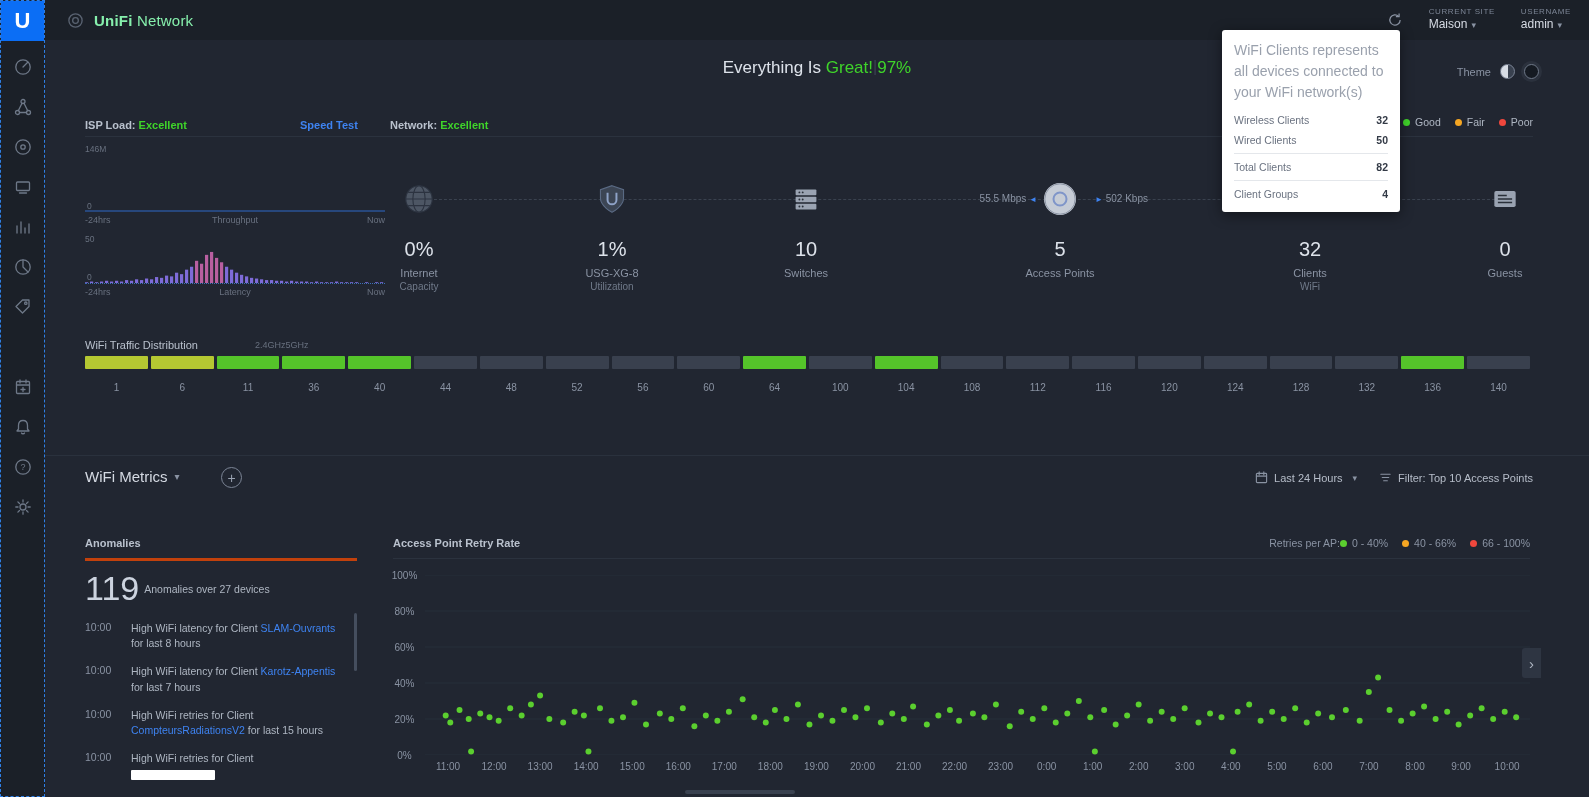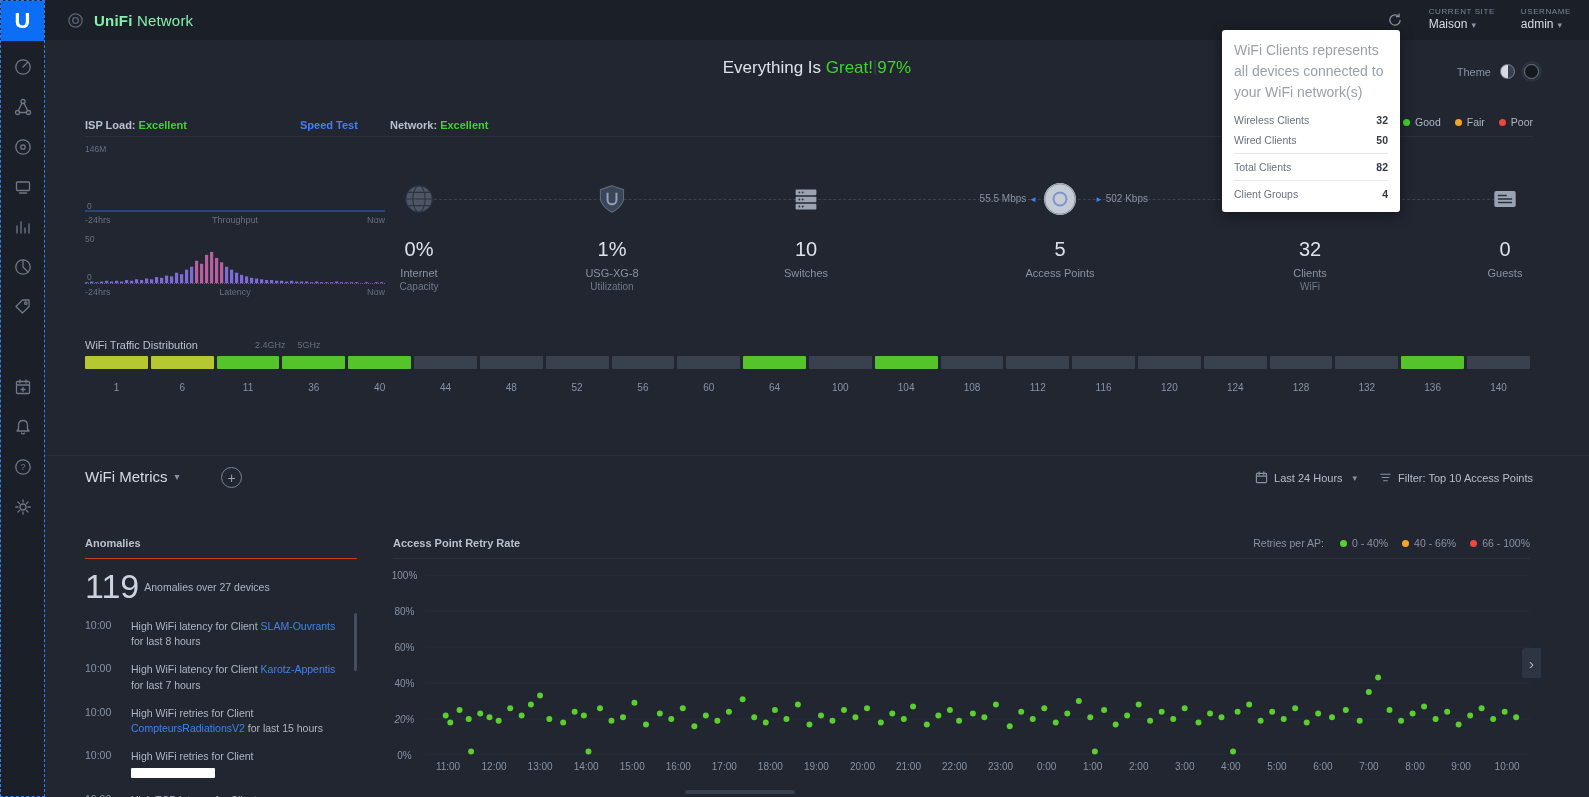--- a/index.html
+++ b/index.html
@@ -79,55 +79,55 @@
   .tooltip{position:fixed;left:1222px;top:30px;width:178px;background:#fff;border-radius:3px;
     padding:10px 12px 8px;z-index:60;box-shadow:0 3px 14px rgba(0,0,0,.45)}
   .tt-desc{font-size:14px;color:#9aa1ad;line-height:1.5;margin-bottom:7px}
   .tt-row{display:flex;justify-content:space-between;padding:4px 0;font-size:10.5px}
   .tt-label{color:#6a7280}
   .tt-value{color:#333a46;font-weight:bold}
   .tt-divider{border-top:1px solid #e4e7eb;margin:3px 0}
 
   
   .traffic-title{position:absolute;left:40px;top:299px;font-size:11px;font-weight:normal;color:#b9c1cd}
-  .band-labels{position:absolute;left:210px;top:300px;font-size:9px;color:#68707f;display:flex;gap:12px}
+  .band-labels{position:absolute;left:210px;top:300px;font-size:9px;color:#68707f;display:flex;}
   .traffic-bar{position:absolute;left:40px;right:59px;top:316px;display:flex;gap:3px}
   .chan-col{flex:1;min-width:0}
   .chan-bar{height:13px;border-radius:1px}
   .chan-label{text-align:center;font-size:10px;color:#8a93a3;margin-top:13px}
 
   .big-rule{position:absolute;left:0;right:0;top:415px;border-top:1px solid #2a313d}
 
   
   .metrics-title{position:absolute;left:40px;top:428px;font-size:15px;color:#d5dae3;display:flex;align-items:center;gap:7px;cursor:pointer}
   .metrics-caret{font-size:10px;color:#8a93a3}
   .plus-btn{position:absolute;left:176px;top:427px;width:21px;height:21px;border:1px solid #7c8596;border-radius:50%;
     color:#9aa3b2;display:flex;align-items:center;justify-content:center;font-size:14px;line-height:1;cursor:pointer}
   .metrics-controls{position:absolute;right:56px;top:431px;display:flex;align-items:center;gap:22px;font-size:11px;color:#b6bdc9}
   .mc-item{display:flex;align-items:center;gap:6px;cursor:pointer}
   .mc-item svg{width:13px;height:13px;stroke:#8a93a3;fill:none;stroke-width:1.2;stroke-linecap:round}
 
   
   .anom-panel{position:absolute;left:40px;top:497px;width:272px;bottom:0;overflow:hidden}
-  .panel-title{font-size:11px;font-weight:bold;color:#b9c1cd;padding-bottom:9px;border-bottom:1px solid #c2410c}
+  .panel-title{font-size:11px;font-weight:bold;color:#b9c1cd;padding-bottom:9px;border-bottom:3px solid #c2410c}
   .anom-count-row{display:flex;align-items:center;gap:5px;margin-top:8px}
   .anom-count{font-size:34px;color:#ccd3df}
   .anom-summary{font-size:10.5px;color:#aeb6c2}
   .anomaly-item{display:flex;gap:8px;margin-top:13px}
   .anomaly-time{width:38px;flex:none;font-size:10.5px;color:#8a93a3}
   .anomaly-desc{font-size:10.5px;color:#aeb6c2;line-height:1.45;width:205px}
   .client-link{color:#3e83f1;cursor:pointer}
   .redaction{display:inline-block;width:84px;height:10px;background:#fff;border-radius:1px;vertical-align:middle;margin-right:4px}
   .anom-scroll{position:absolute;right:0;top:76px;width:3px;height:58px;background:#454e5e;border-radius:2px;cursor:pointer}
 
   
   .retry-panel{position:absolute;left:348px;right:59px;top:497px;bottom:0}
   .retry-head{display:flex;justify-content:space-between;align-items:center;padding-bottom:9px;border-bottom:1px solid #2b323e}
   .retry-title{font-size:11px;font-weight:bold;color:#b9c1cd}
-  .retry-legend{display:flex;align-items:center;gap:16px;font-size:10.5px;color:#8a93a3}
+  .retry-legend{display:flex;align-items:center;gap:0;font-size:10.5px;color:#8a93a3}
   .retry-plot{position:relative;margin-left:32px;margin-top:16px;height:180px}
   .retry-plot svg{position:absolute;inset:0;width:100%;height:100%}
   .ytick{position:absolute;left:-36px;width:31px;text-align:center;font-size:10px;color:#8a93a3}
   .retry-x{display:flex;margin-left:32px;margin-top:6px}
   .xtick{flex:1;text-align:center;font-size:10px;color:#8a93a3}
 
   .chev-btn{position:absolute;right:48px;top:608px;width:19px;height:30px;background:#2e3542;border-radius:3px 0 0 3px;
     display:flex;align-items:center;justify-content:center;color:#aeb6c2;font-size:15px;cursor:pointer;z-index:5}
   .hscroll{position:absolute;left:640px;bottom:3px;width:110px;height:4px;background:#39414f;border-radius:2px;cursor:pointer}
 </style>
@@ -734,21 +734,21 @@
           <circle cx="1026.8" cy="136.8" r="3" fill="#5bcf2f"></circle>
           <circle cx="1038.3" cy="149.4" r="3" fill="#5bcf2f"></circle>
           <circle cx="1049.9" cy="140.4" r="3" fill="#5bcf2f"></circle>
           <circle cx="1061.4" cy="133.2" r="3" fill="#5bcf2f"></circle>
           <circle cx="1073.0" cy="144.0" r="3" fill="#5bcf2f"></circle>
           <circle cx="1084.6" cy="136.8" r="3" fill="#5bcf2f"></circle>
           <circle cx="1096.1" cy="142.2" r="3" fill="#5bcf2f"></circle>
         </svg>
       <div>
           <div class="ytick" style="top: 175px;">0%</div>
-          <div class="ytick" style="top: 139px; font-style: italic;">20%</div>
+          <div class="ytick" style="top: 139px;">20%</div>
           <div class="ytick" style="top: 103px;">40%</div>
           <div class="ytick" style="top: 67px;">60%</div>
           <div class="ytick" style="top: 31px;">80%</div>
           <div class="ytick" style="top: -5px;">100%</div>
         </div>
     </div>
     <div class="retry-x">
         <span class="xtick">11:00</span>
         <span class="xtick">12:00</span>
         <span class="xtick">13:00</span>

